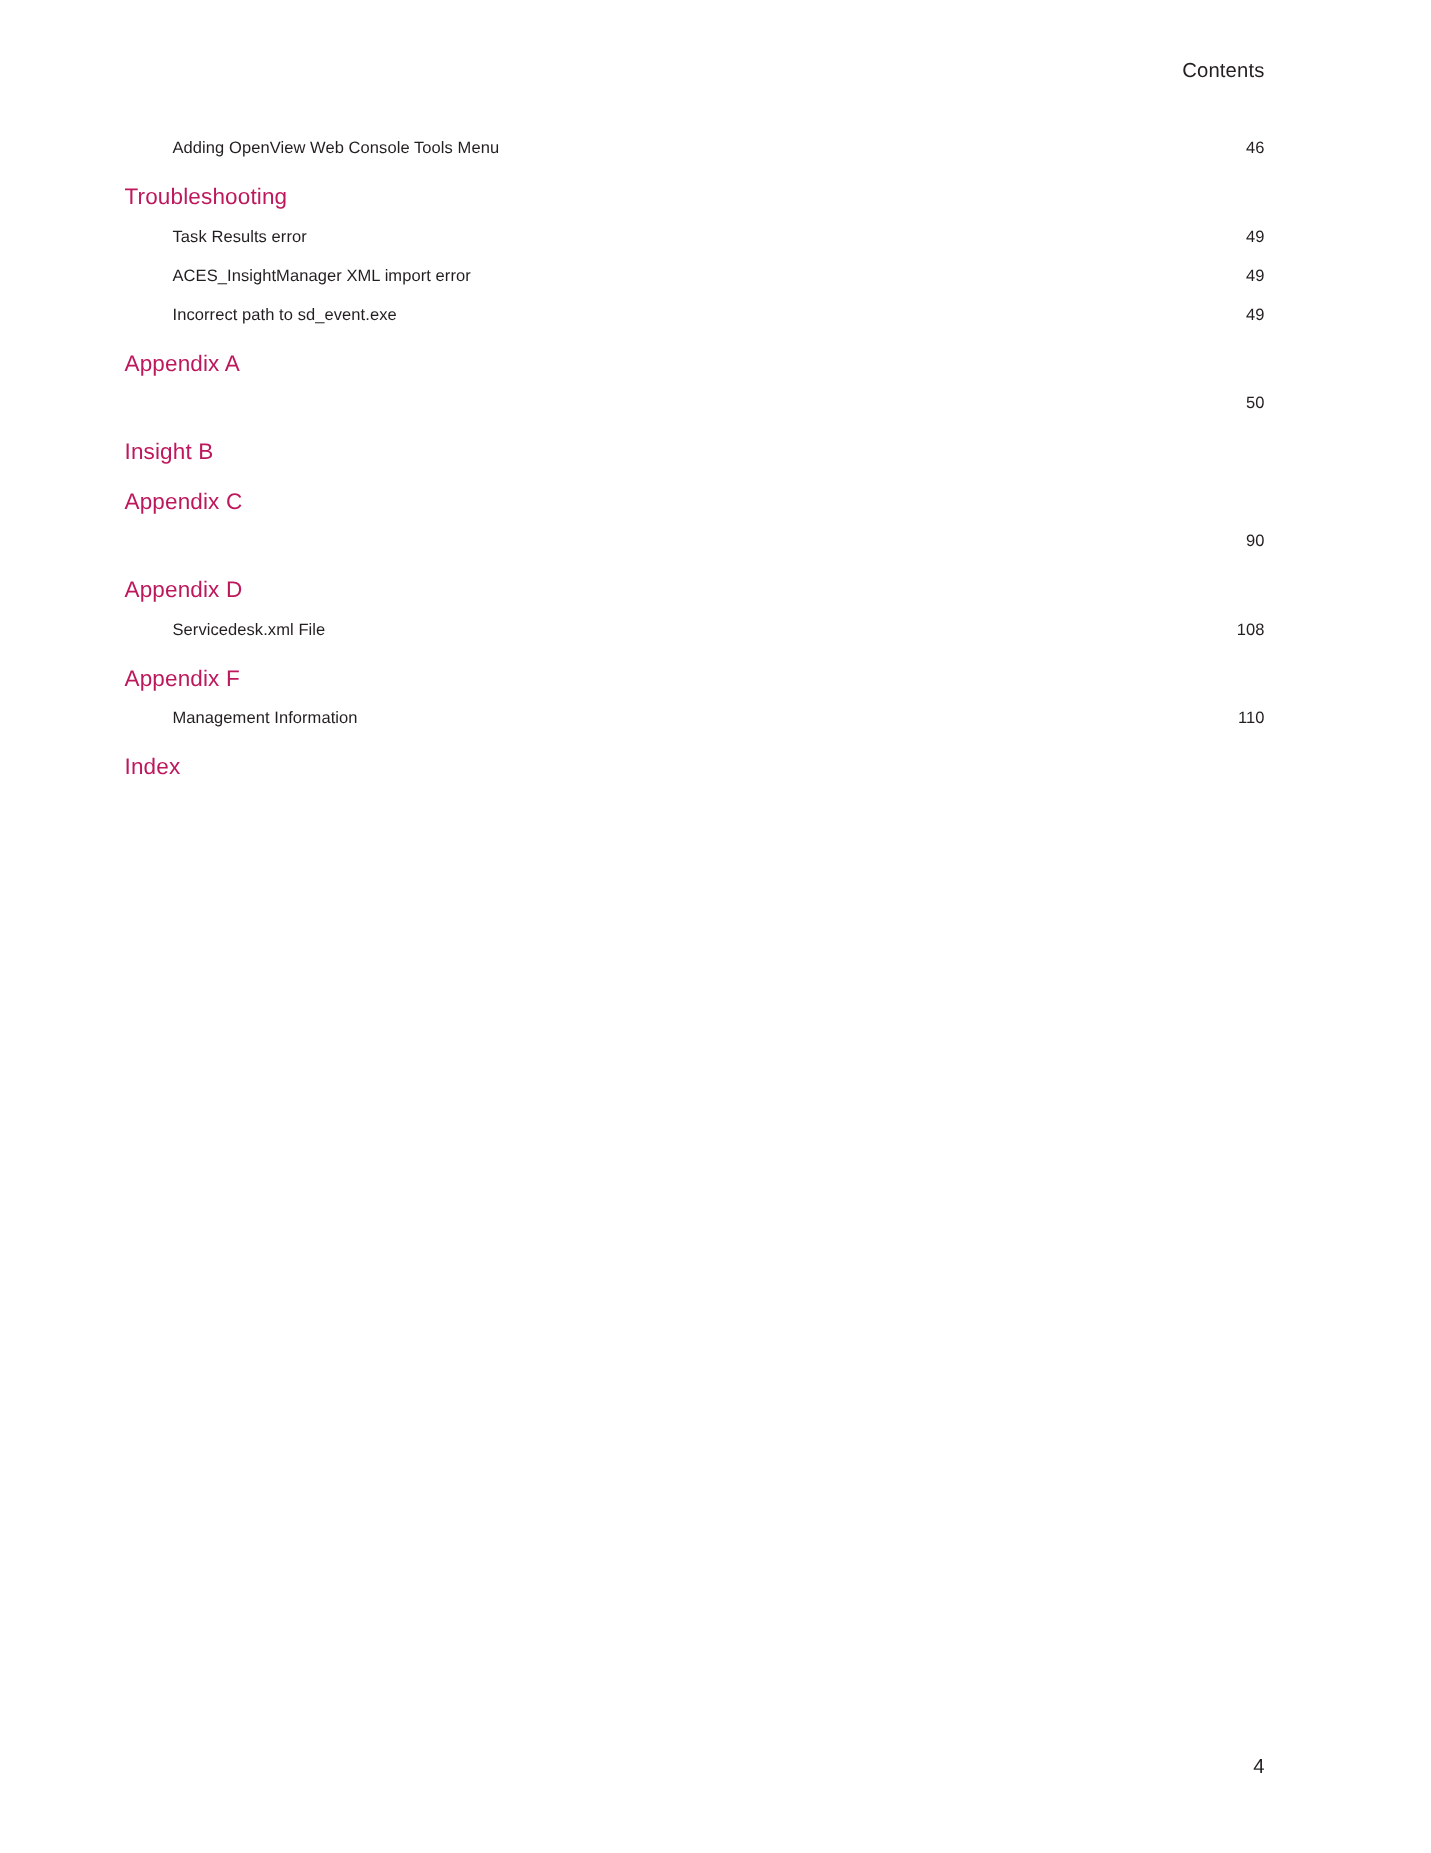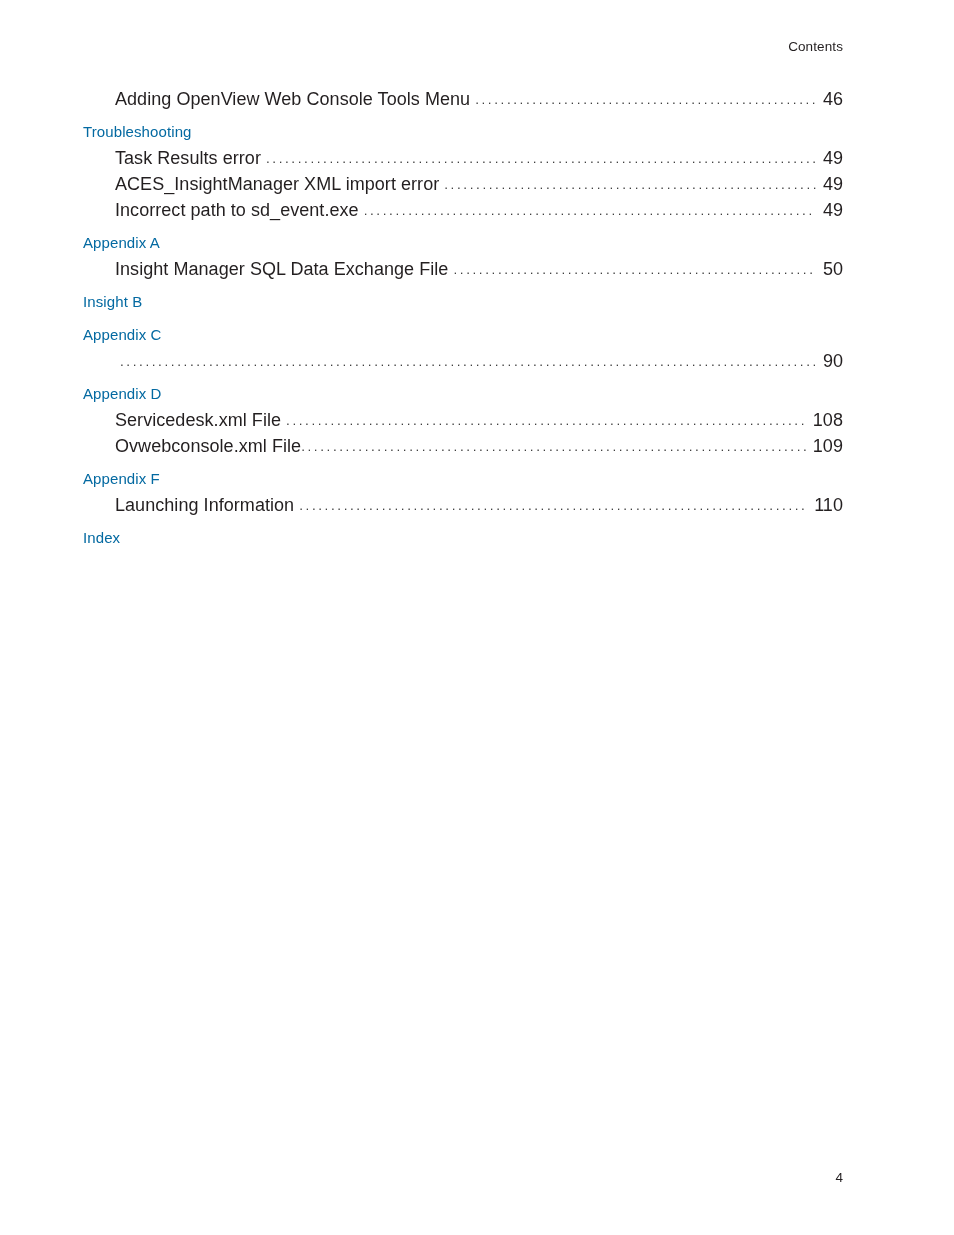--- a/index.html
+++ b/index.html
@@ -39,36 +39,36 @@
     top: 86px;
     left: 83px;
     width: 760px;
   }
 
   .toc-section {
     
   }
 
   .toc-heading {
-    color: #0369a1;
+    color: #be185d;
     font-size: 15px;
     line-height: 26px;
     height: 26px;
     margin-top: 7px;
     white-space: nowrap;
     letter-spacing: 0.1px;
   }
   .toc-section:first-child > .toc-heading {
     margin-top: 0;
   }
 
   .toc-entry {
     display: flex;
     align-items: baseline;
-    font-size: 18px;
+    font-size: 11px;
     line-height: 26px;
     height: 26px;
     color: #231f20;
     padding-left: 32px;
     white-space: nowrap;
     overflow: hidden;
   }
   .entry-title {
     flex: 0 0 auto;
     letter-spacing: 0.05px;
@@ -148,21 +148,20 @@
         <div class="toc-entry">
           <span class="entry-title">Incorrect path to sd_event.exe</span>
           <span class="entry-gap"></span>
           <span class="entry-leader"></span>
           <span class="entry-page">49</span>
         </div>
       </div>
       <div class="toc-section">
         <div class="toc-heading">Appendix A</div>
         <div class="toc-entry">
-          <span class="entry-title">Insight Manager SQL Data Exchange File</span>
           <span class="entry-gap"></span>
           <span class="entry-leader"></span>
           <span class="entry-page">50</span>
         </div>
       </div>
       <div class="toc-section">
         <div class="toc-heading">Insight B</div>
       </div>
       <div class="toc-section">
         <div class="toc-heading">Appendix C</div>
@@ -175,31 +174,25 @@
       <div class="toc-section">
         <div class="toc-heading">Appendix D</div>
         <div class="toc-entry">
           <span class="entry-title">Servicedesk.xml File</span>
           <span class="entry-gap"></span>
           <span class="entry-leader"></span>
           <span class="entry-page">108</span>
         </div>
       </div>
       <div class="toc-section">
-        <div class="toc-entry">
-          <span class="entry-title">Ovwebconsole.xml File</span>
-          <span class="entry-gap tight"></span>
-          <span class="entry-leader"></span>
-          <span class="entry-page">109</span>
-        </div>
       </div>
       <div class="toc-section">
         <div class="toc-heading">Appendix F</div>
         <div class="toc-entry">
-          <span class="entry-title">Launching Information</span>
+          <span class="entry-title">Management Information</span>
           <span class="entry-gap"></span>
           <span class="entry-leader"></span>
           <span class="entry-page">110</span>
         </div>
       </div>
       <div class="toc-section">
         <div class="toc-heading">Index</div>
       </div>
     </div>
 

